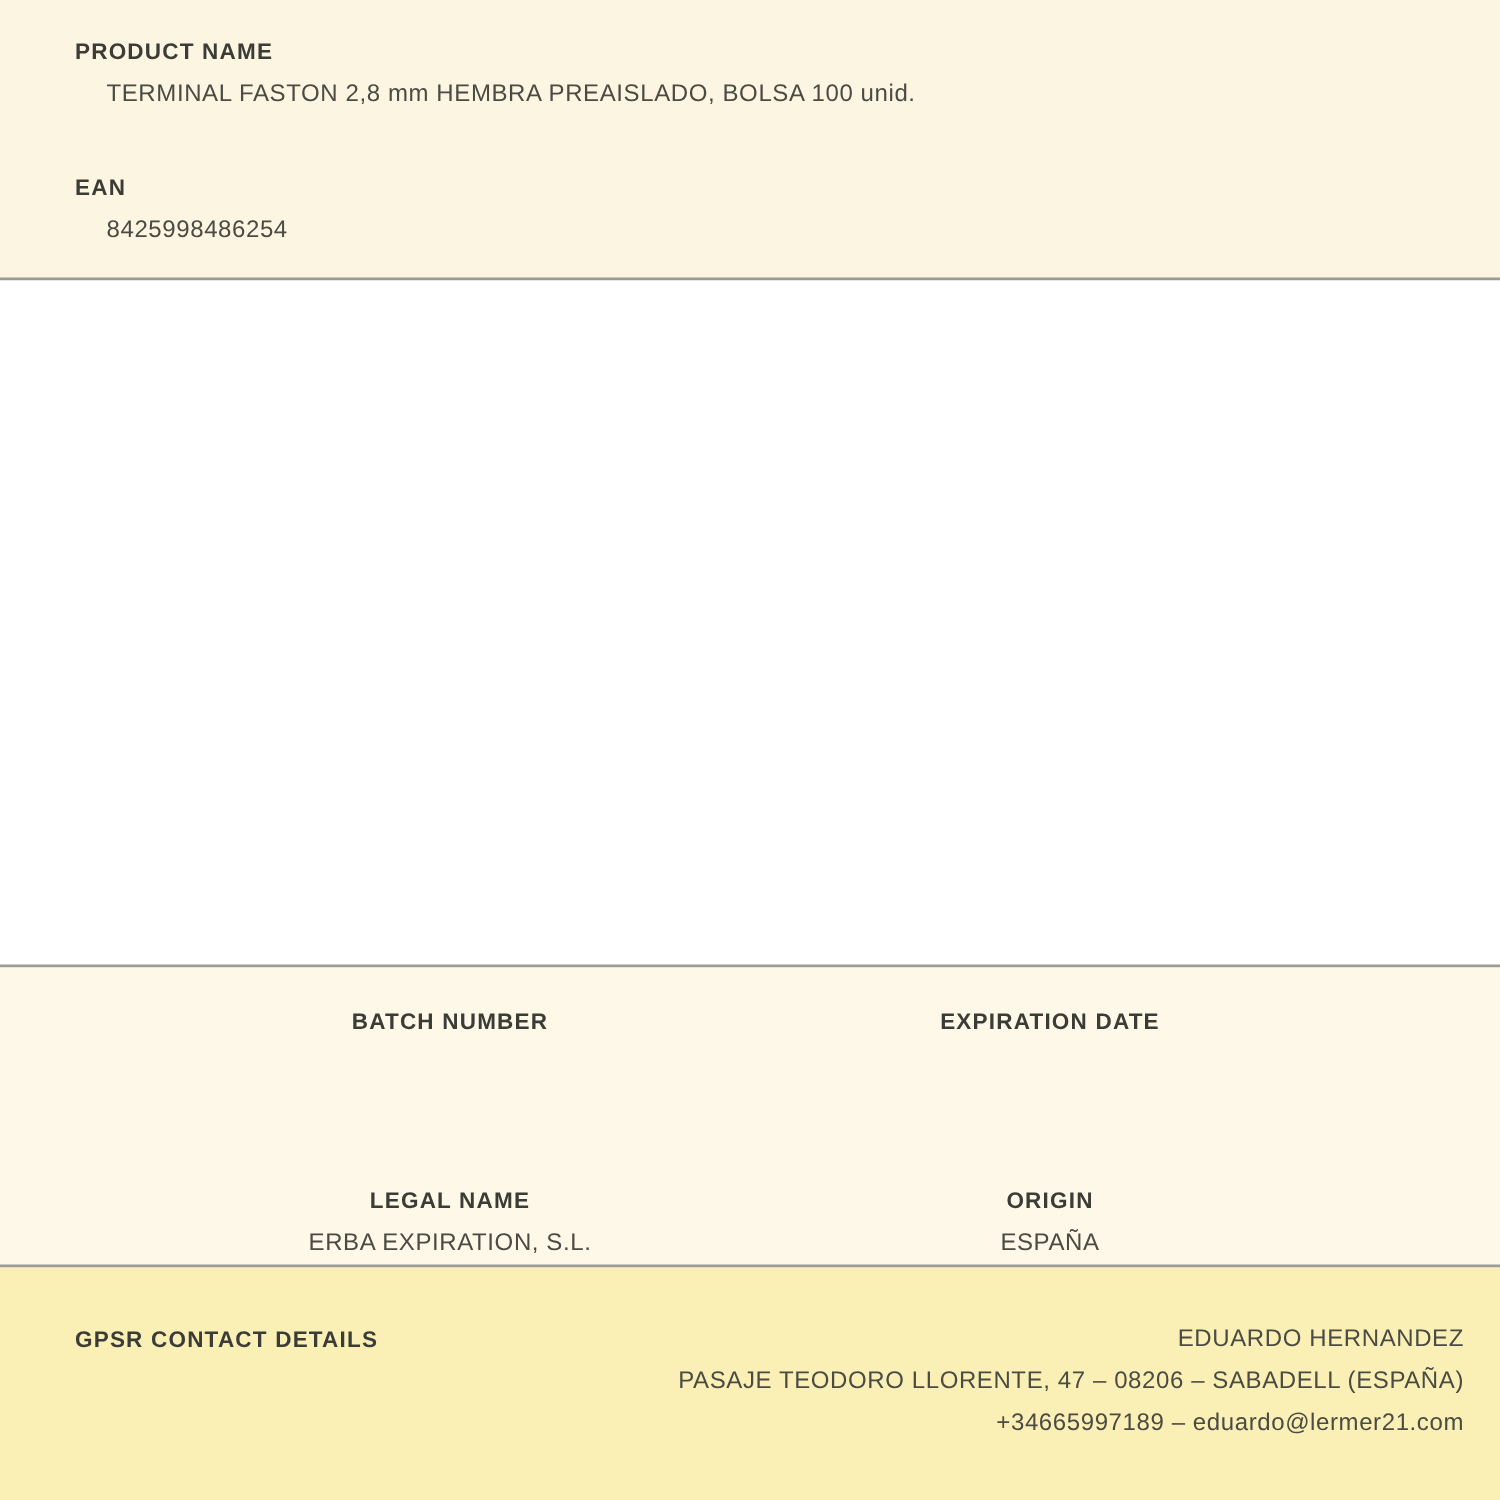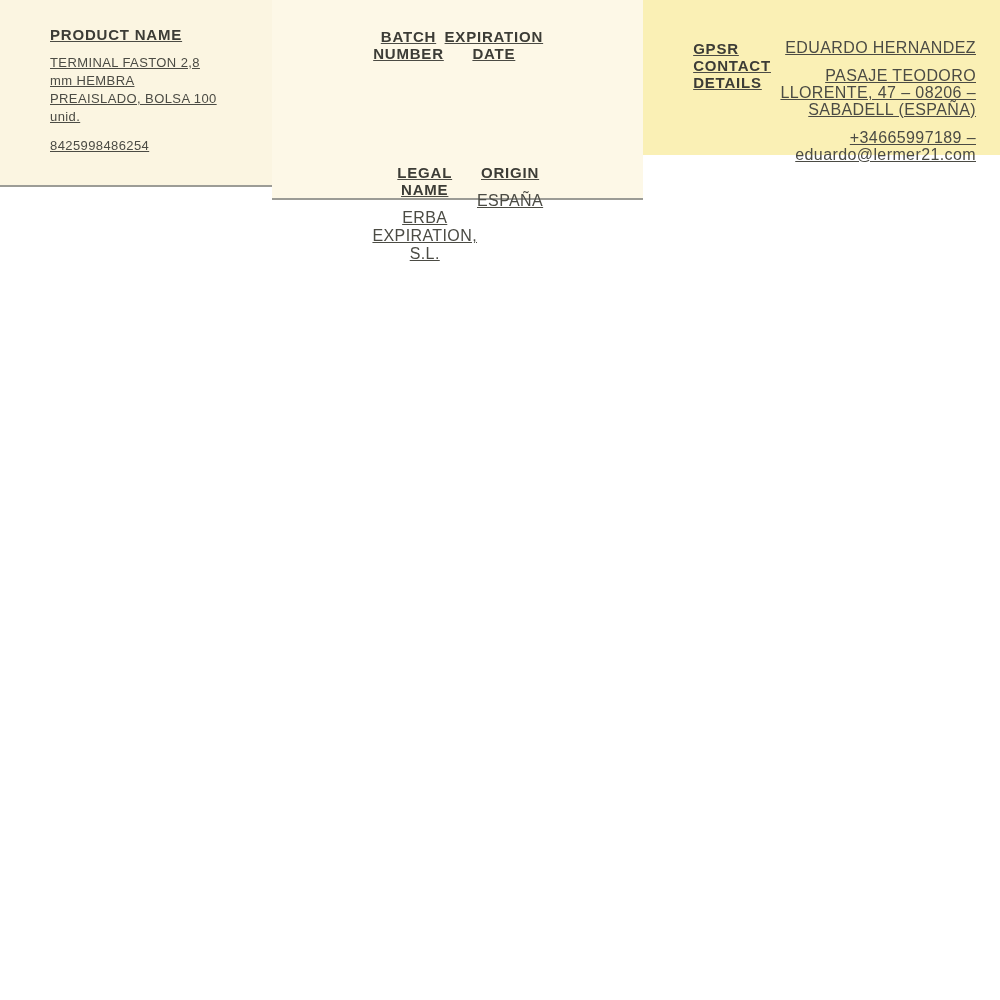--- a/index.html
+++ b/index.html
@@ -10,42 +10,43 @@
     --heading:#3C3C36;
     --body:#4B4B44;
   }
   *{margin:0;padding:0;box-sizing:border-box;}
   html,body{width:1000px;height:1000px;}
   body{
     font-family:"Liberation Sans","DejaVu Sans",sans-serif;
     background:#fff;
     color:var(--body);
   }
-  .page{width:1000px;height:1000px;display:flex;text-decoration:underline;}
+  .page{width:1000px;height:1000px;display:flex;flex-direction:column;}
 
   
   .section-top{
     height:187px;
     background:var(--cream-top);
     border-bottom:2px solid var(--divider);
     padding:26px 50px 0 50px;
   }
   .field-label{
     font-size:15px;
     line-height:17px;
     font-weight:bold;
     letter-spacing:0.8px;
     color:var(--heading);
   }
   .field-value{
     margin-top:11px;
-    font-size:13px;
+    font-size:16px;
     line-height:18px;
     letter-spacing:0.4px;
     color:var(--body);
+    margin-left:21px;
   }
   .ean-label{margin-top:45px;}
 
   
   .section-blank{
     height:458px;
     background:#ffffff;
     border-bottom:2px solid var(--divider);
   }
 
@@ -92,20 +93,21 @@
   }
 </style>
 </head>
 <body>
 
 <div class="page">
 
   <section class="section-top">
     <div class="field-label">PRODUCT NAME</div>
     <div class="field-value">TERMINAL FASTON 2,8 mm HEMBRA PREAISLADO, BOLSA 100 unid.</div>
+    <div class="field-label ean-label">EAN</div>
     <div class="field-value">8425998486254</div>
   </section>
 
   <section class="section-blank"></section>
 
   <section class="section-details">
     <div class="details-row details-row1">
       <div class="cell">
         <div class="field-label">BATCH NUMBER</div>
         <div class="cell-value"></div>

